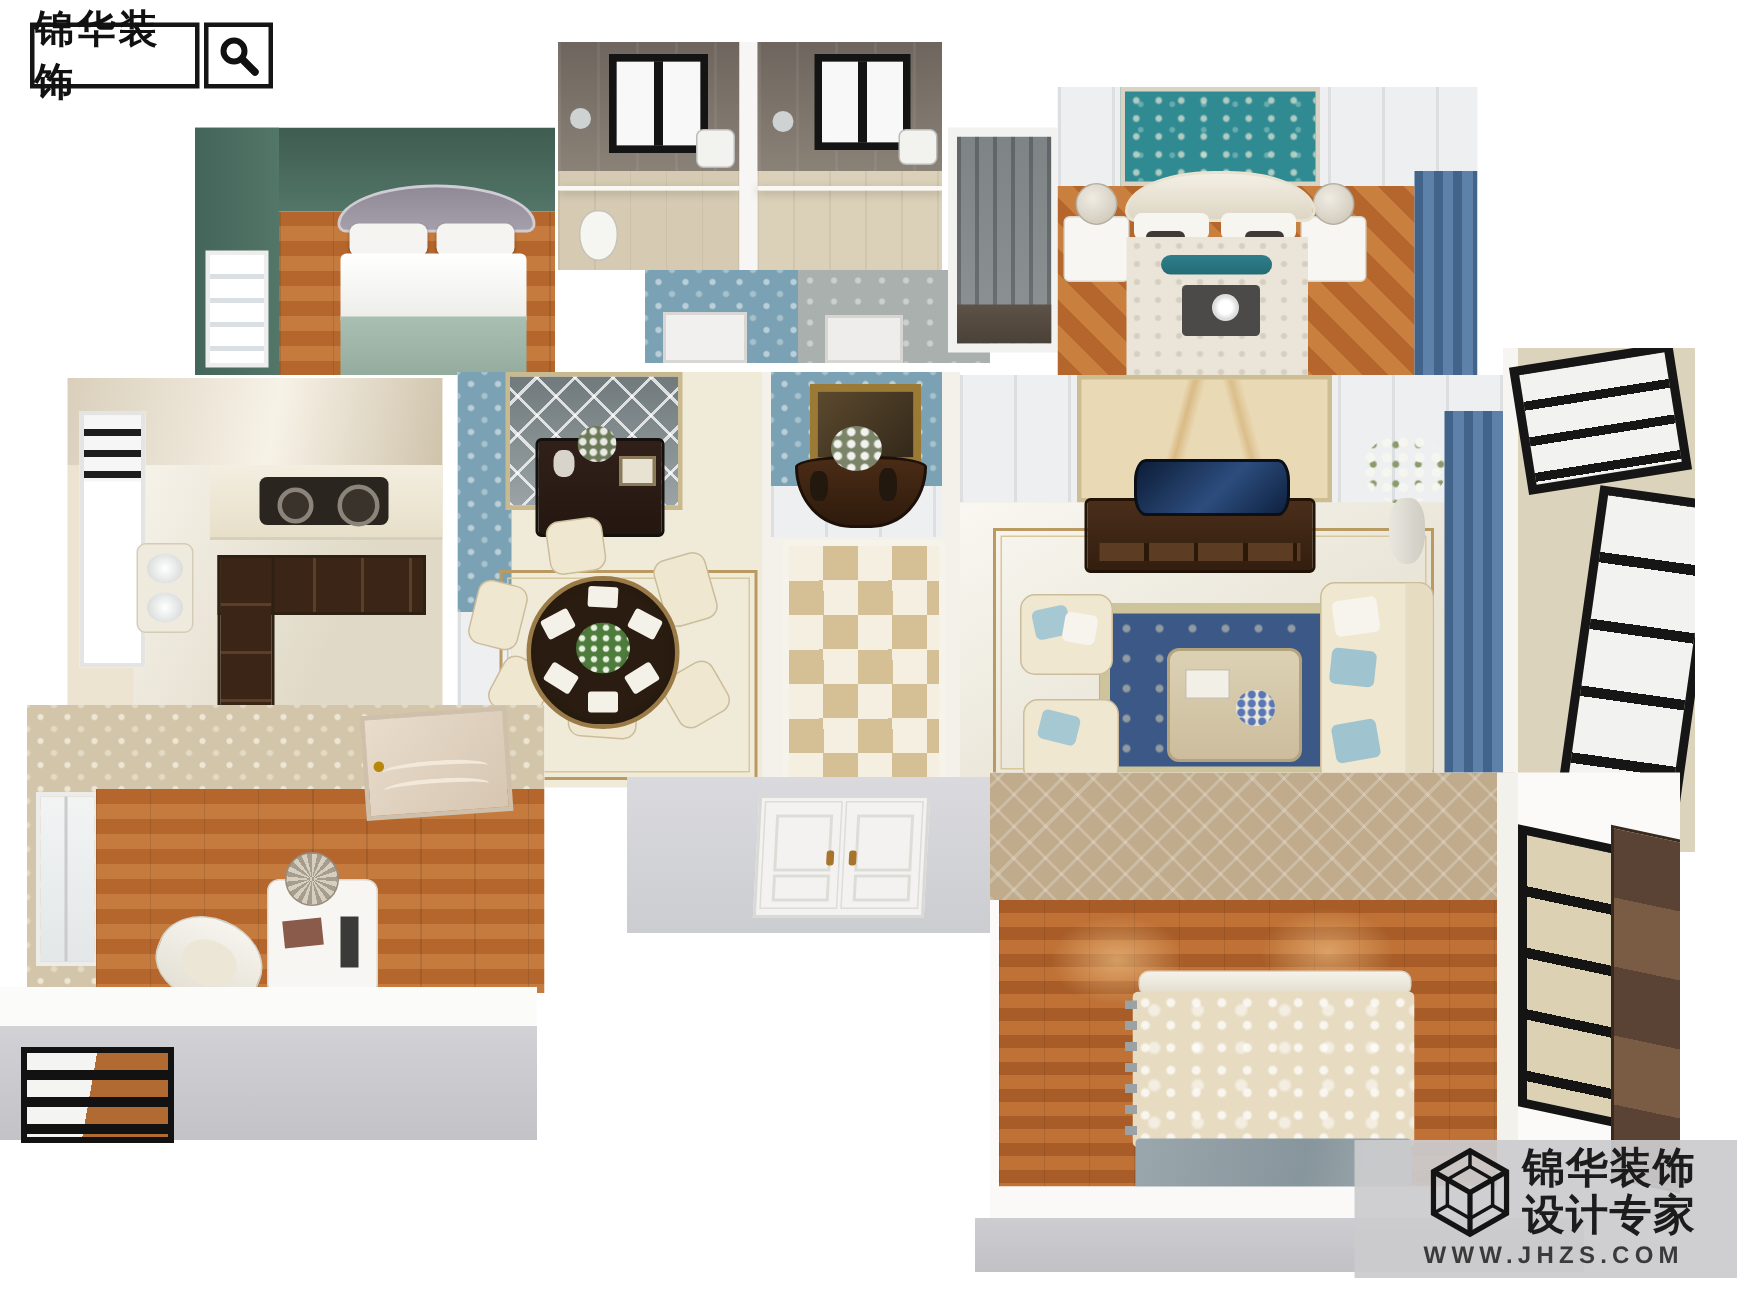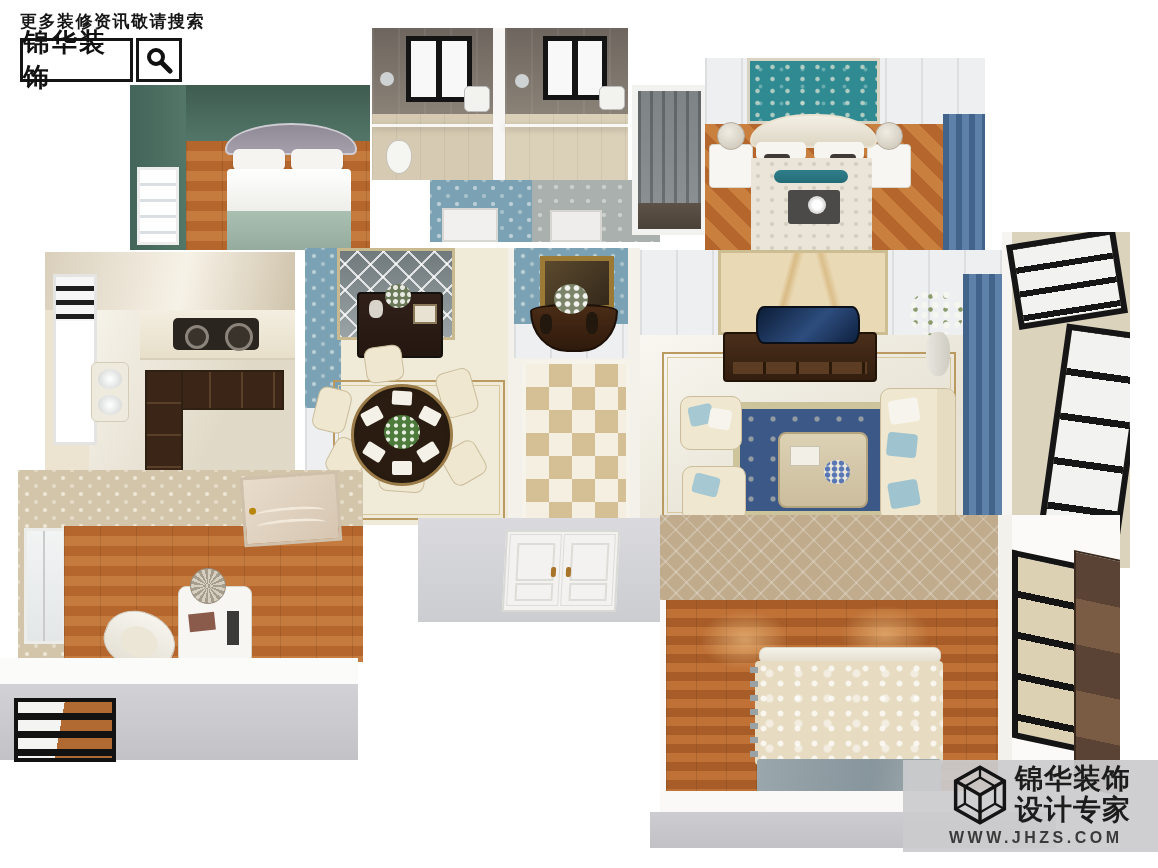--- a/index.html
+++ b/index.html
@@ -281,21 +281,20 @@
       <div class="abs" style="left:4px;top:0;width:180px;height:15px;background:linear-gradient(180deg,#f5f2ea,#e2dccc);border-radius:7px;border:1px solid #ddd6c4;"></div>
       <div class="abs" style="left:0;top:14px;width:188px;height:104px;background-image:radial-gradient(circle,rgba(255,255,255,.75) 2.2px,transparent 3.6px),radial-gradient(circle,rgba(255,255,255,.5) 3px,transparent 5px);background-size:17px 15px,29px 25px;background-color:#e7dcc2;border-radius:4px;"></div>
       <div class="abs" style="left:-5px;top:20px;width:8px;height:96px;background:repeating-linear-gradient(180deg,#9aa2a6 0 6px,transparent 6px 14px);"></div>
       <div class="abs" style="left:2px;top:112px;width:184px;height:48px;background:linear-gradient(100deg,#9aa7ad,#87959c 60%,#a3aeb2);border-radius:3px;"></div>
     </div>
     <div class="abs" style="left:0;top:276px;width:350px;height:24px;background:#faf9f7;"></div>
   </div>
   <div class="abs" style="left:650px;top:812px;width:406px;height:36px;background:linear-gradient(180deg,#cdcdd1,#c2c2c6);"></div>
 
   <div class="abs" style="left:20px;top:10px;">
-    <div class="wm-top-tagline">更多装修资讯敬请搜索</div>
     <div style="display:flex;margin-top:5px;">
       <div class="wm-box" style="width:113px;height:44px;">
         <span class="wm-brand">锦华装饰</span>
       </div>
       <div class="wm-box" style="width:46px;height:44px;margin-left:3px;">
         <svg width="28" height="28" viewBox="0 0 28 28">
           <circle cx="11" cy="11" r="7" fill="none" stroke="#111" stroke-width="4"></circle>
           <line x1="16.5" y1="16.5" x2="25" y2="25" stroke="#111" stroke-width="5" stroke-linecap="round"></line>
         </svg>
       </div>

